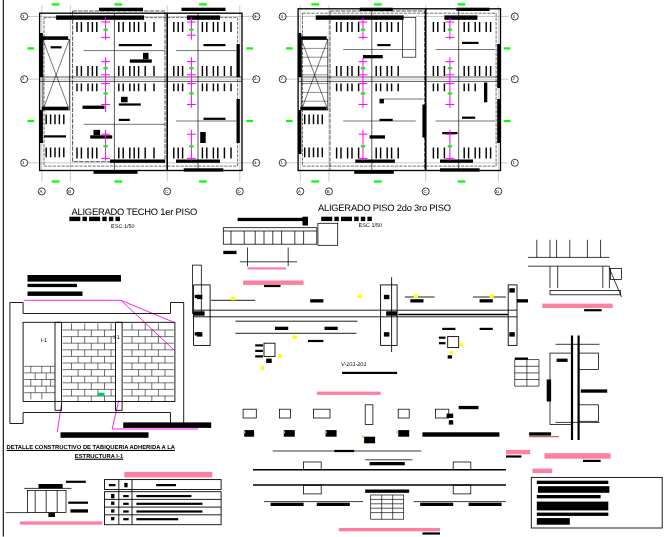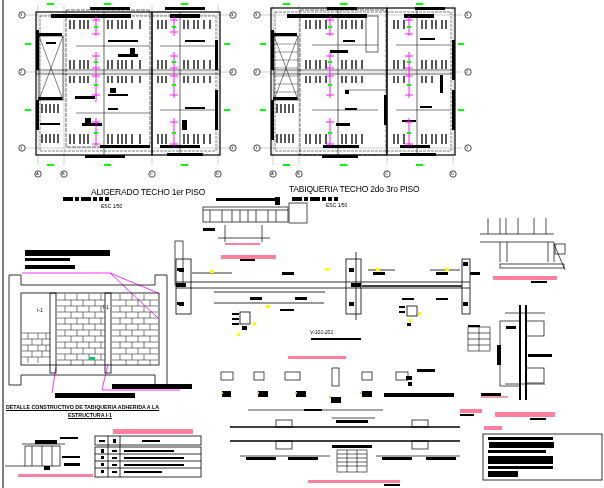--- a/index.html
+++ b/index.html
@@ -517,22 +517,22 @@
       <rect x="488" y="437" width="65" height="3"></rect>
       <rect x="489" y="442" width="65" height="6"></rect>
       <rect x="488" y="450" width="58" height="3"></rect>
       <rect x="488" y="456" width="65" height="8"></rect>
       <rect x="488" y="466" width="65" height="3"></rect>
       <rect x="488" y="471" width="30" height="6"></rect>
     </g>
   </g>
 </svg>
 
-<div class="lbl title-main" style="left:65px;top:187px;margin-left:26px;">ALIGERADO TECHO 1er PISO</div>
-<div class="lbl title-main" style="left:289px;top:184px;">TABIQUERIA TECHO 2do 3ro PISO</div>
+<div class="lbl title-main" style="left:65px;top:187px;">ALIGERADO TECHO 1er PISO</div>
+<div class="lbl title-main" style="left:289px;top:184px;">ALIGERADO PISO 2do 3ro PISO</div>
 
 <div class="lbl tiny" style="left:101px;top:203px;">ESC 1/50</div>
 <div class="lbl tiny" style="left:326px;top:202px;">ESC 1/50</div>
 
 <div class="lbl tiny" style="left:37px;top:307px;">I-1</div>
 <div class="lbl tiny" style="left:103px;top:304px;">I-1</div>
 
 <div class="lbl title-sub" style="left:6px;top:404px;font-size:5.3px;">DETALLE CONSTRUCTIVO DE TABIQUERIA ADHERIDA A LA</div>
 <div class="lbl title-sub" style="left:68px;top:412px;font-size:5.3px;">ESTRUCTURA I-1</div>
 

